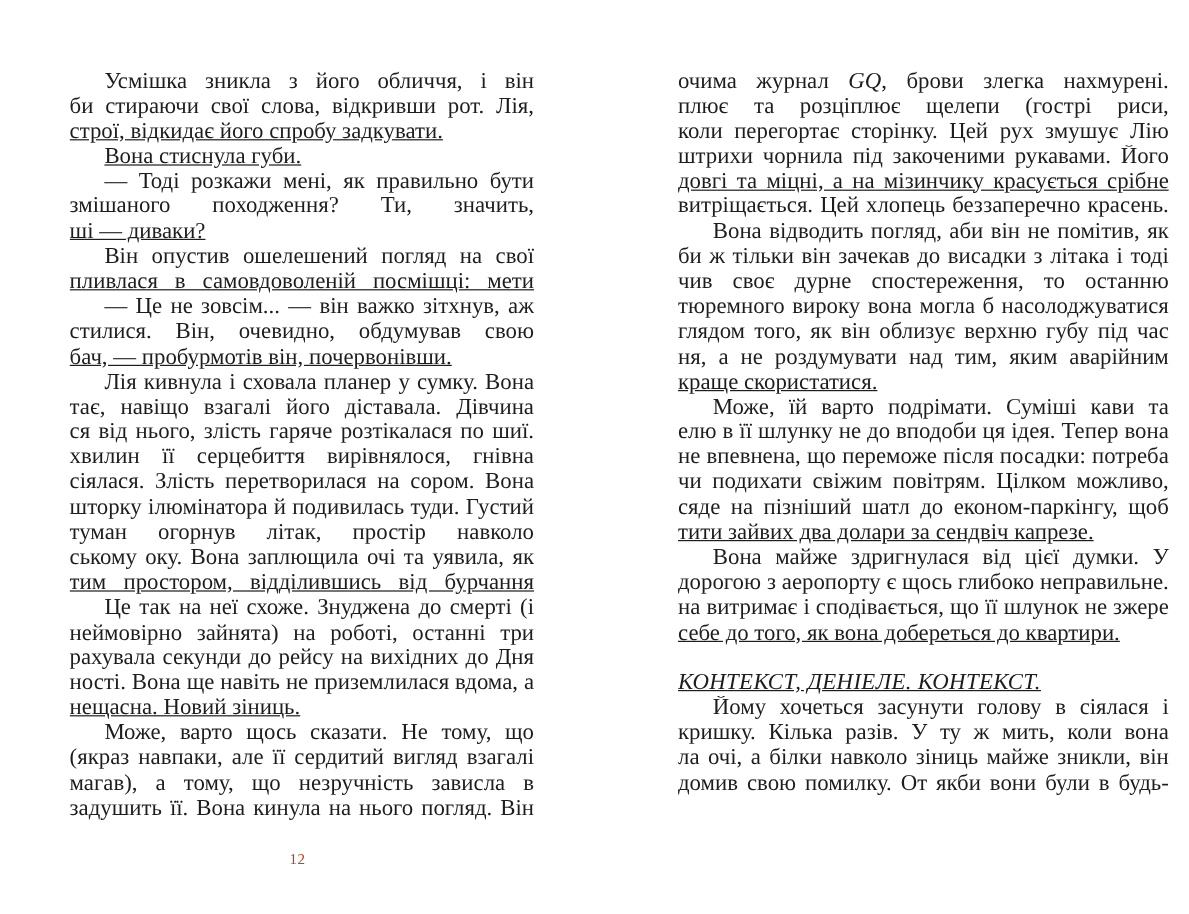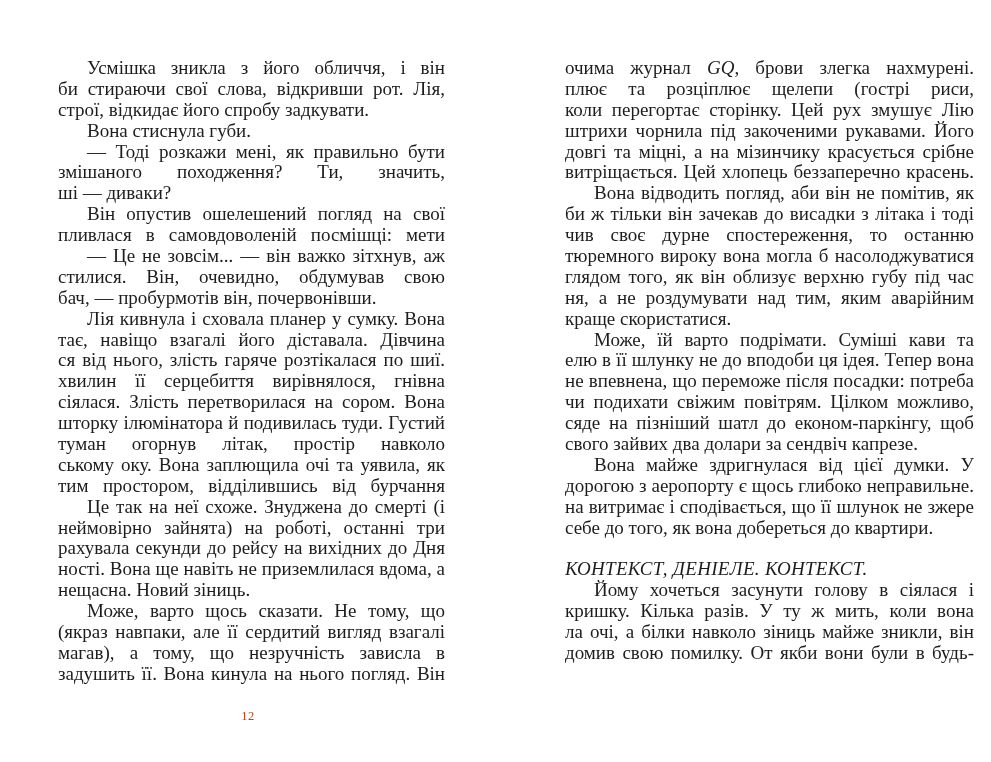--- a/index.html
+++ b/index.html
@@ -31,21 +31,21 @@
   .line {
     height: 20.9px;
     line-height: 20.9px;
     font-size: 19px;
     text-align: justify;
     text-align-last: justify;
     overflow: hidden;
     white-space: normal;
   }
   .line.first { text-indent: 29px; }
-  .line.end { text-align-last: left; }
+  .line.end { text-align-last: left; text-decoration: underline; }
   .line.italic { font-style: italic; letter-spacing: 0.3px; }
   .line em { font-style: italic; }
   .pagenum {
     position: absolute;
     top: 709px;
     font-size: 12.5px;
     color: #c2410c;
     text-align: center;
     letter-spacing: 0.5px;
   }
@@ -121,21 +121,21 @@
         <div class="line">глядом того, як він облизує верхню губу під час читан-</div>
         <div class="line">ня, а не роздумувати над тим, яким аварійним виходом</div>
         <div class="line end">краще скористатися.</div>
       </div>
       <div class="para">
         <div class="line first">Може, їй варто подрімати. Суміші кави та імбирного</div>
         <div class="line">елю в її шлунку не до вподоби ця ідея. Тепер вона вже</div>
         <div class="line">не впевнена, що переможе після посадки: потреба поїсти</div>
         <div class="line">чи подихати свіжим повітрям. Цілком можливо, що Лія</div>
         <div class="line">сяде на пізніший шатл до економ-паркінгу, щоб запла-</div>
-        <div class="line end">свого зайвих два долари за сендвіч капрезе.</div>
+        <div class="line end">тити зайвих два долари за сендвіч капрезе.</div>
       </div>
       <div class="para">
         <div class="line first">Вона майже здригнулася від цієї думки. У покупці їжі</div>
         <div class="line">дорогою з аеропорту є щось глибоко неправильне. Ні, во-</div>
         <div class="line">на витримає і сподівається, що її шлунок не зжере сам</div>
         <div class="line end">себе до того, як вона добереться до квартири.</div>
       </div>
       <div class="para spaced">
         <div class="line end italic">КОНТЕКСТ, ДЕНІЕЛЕ. КОНТЕКСТ.</div>
       </div>

